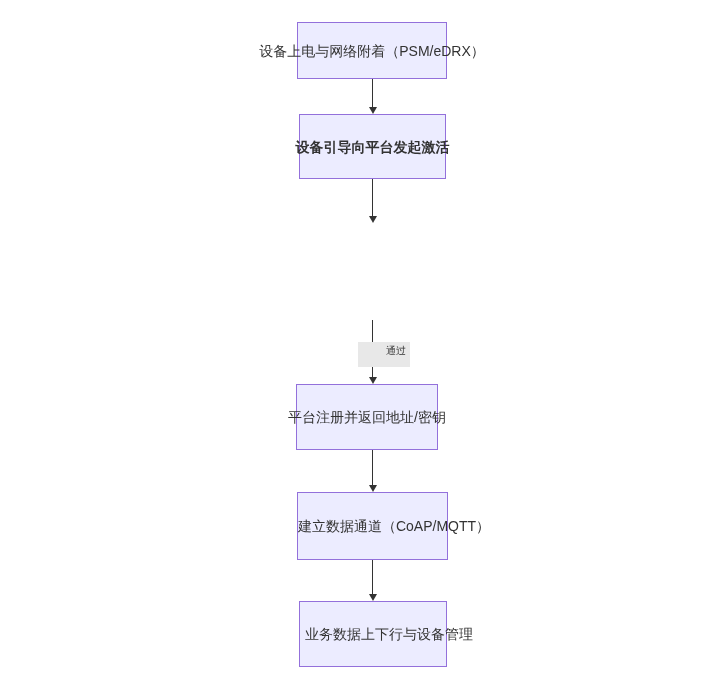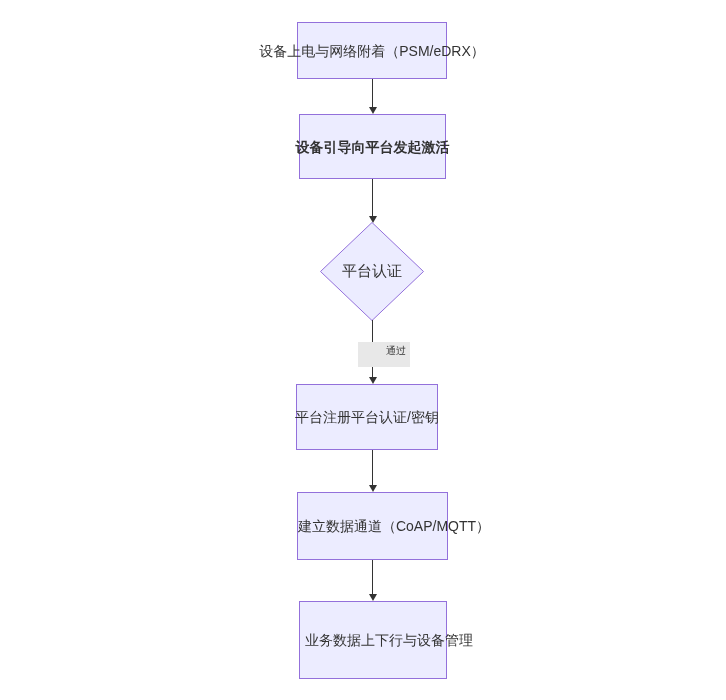--- a/index.html
+++ b/index.html
@@ -27,21 +27,21 @@
     justify-content: center;
     text-align: center;
     color: var(--text, #333333);
     font-size: 14px;
     line-height: 22px;
   }
   .n1 { left: 297px; top: 22px;  width: 150px; height: 57px; line-height: 20px; }
   .n2 { left: 299px; top: 114px; width: 147px; height: 65px; font-weight: bold; }
   .n4 { left: 296px; top: 384px; width: 142px; height: 66px; }
   .n5 { left: 297px; top: 492px; width: 151px; height: 68px; padding-left: 43px; }
-  .n6 { left: 299px; top: 601px; width: 148px; height: 78px; padding-left: 32px; }
+  .n6 { left: 299px; top: 601px; width: 148px; height: 66px; padding-left: 32px; }
   .tline { display: block; white-space: nowrap; }
   
   .node.diamond {
     position: absolute;
     left: 320px; top: 222px;
     width: 104px; height: 99px;
   }
   .diamond-svg { position: absolute; left: 0; top: 0; width: 104px; height: 99px; }
   .diamond-svg polygon {
     fill: var(--nodeFill, #ECECFF);
@@ -116,36 +116,30 @@
   <div class="node rect n2">
     <span class="tline">设备引导</span>
     <span class="tline">向平台发起激活</span>
   </div>
 
   <div class="edge e2">
     <span class="edge-line"></span>
     <span class="edge-arrowhead"></span>
   </div>
 
-  <div class="node diamond n3">
-    <svg class="diamond-svg" viewBox="0 0 104 99" aria-hidden="true">
-      <polygon points="52,0.5 103.5,49.5 52,98.5 0.5,49.5"></polygon>
-    </svg>
-    <span class="diamond-label">平台认证</span>
-  </div>
 
   <div class="edge e3">
     <span class="edge-line"></span>
     <span class="edge-arrowhead"></span>
   </div>
   <div class="edge-label">通过</div>
 
   <div class="node rect n4">
     <span class="tline">平台注册</span>
-    <span class="tline">平台认证/密钥</span>
+    <span class="tline">并返回地址/密钥</span>
   </div>
 
   <div class="edge e4">
     <span class="edge-line"></span>
     <span class="edge-arrowhead"></span>
   </div>
 
   <div class="node rect n5">
     <span class="tline">建立数据通道</span>
     <span class="tline">（CoAP/MQTT）</span>

